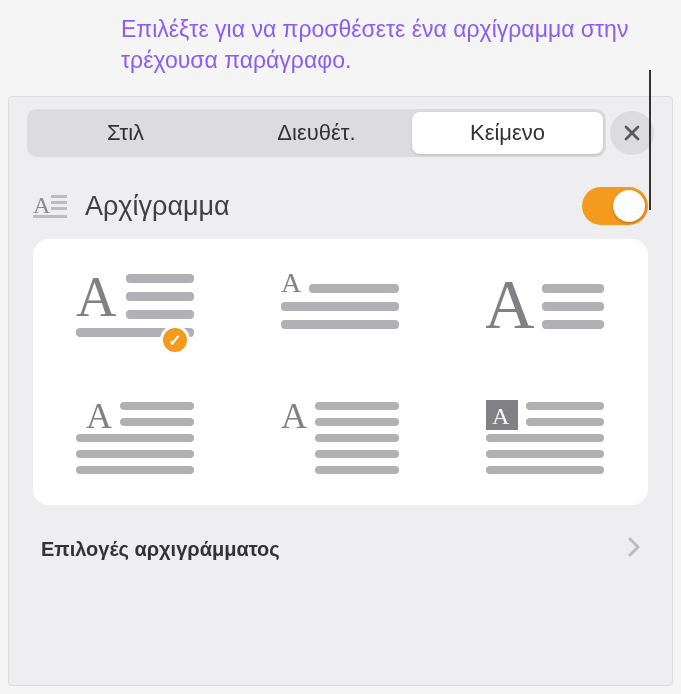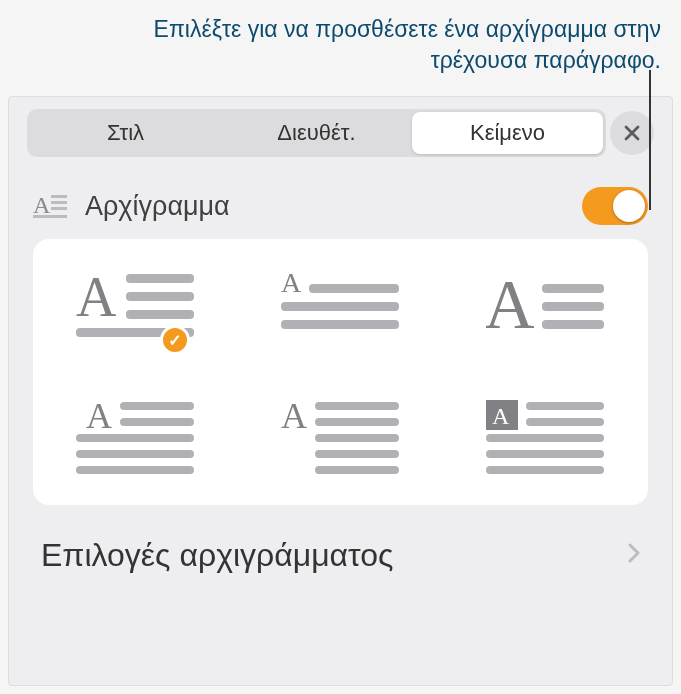--- a/index.html
+++ b/index.html
@@ -11,23 +11,23 @@
       font-family: -apple-system, BlinkMacSystemFont, "Segoe UI", Helvetica, Arial, sans-serif;
       background: #f5f5f5;
       width: 681px;
       height: 694px;
       position: relative;
     }
     .callout-text {
       position: absolute;
       top: 14px;
       right: 20px;
-      text-align: right;
+      text-align: left;
       font-size: 23px;
-      color: #0c4a6e;
+      color: #8b5cf6;
       line-height: 1.35;
       max-width: 540px;
     }
     .callout-line {
       position: absolute;
       top: 70px;
       right: 30px;
       width: 2px;
       height: 140px;
       background: #333;
@@ -158,22 +158,23 @@
       margin: 18px 24px 0 24px;
       background: transparent;
       padding: 14px 8px;
       display: flex;
       align-items: center;
       justify-content: space-between;
       cursor: pointer;
       border-radius: 12px;
     }
     .options-label {
-      font-size: 32px;
+      font-size: 20px;
       color: #333;
+      font-weight: bold;
     }
     .chevron {
       color: #bbb;
       font-size: 20px;
     }
   </style>
 </head>
 <body>
 
 <div class="callout-text">Επιλέξτε για να προσθέσετε ένα αρχίγραμμα στην τρέχουσα παράγραφο.</div>

